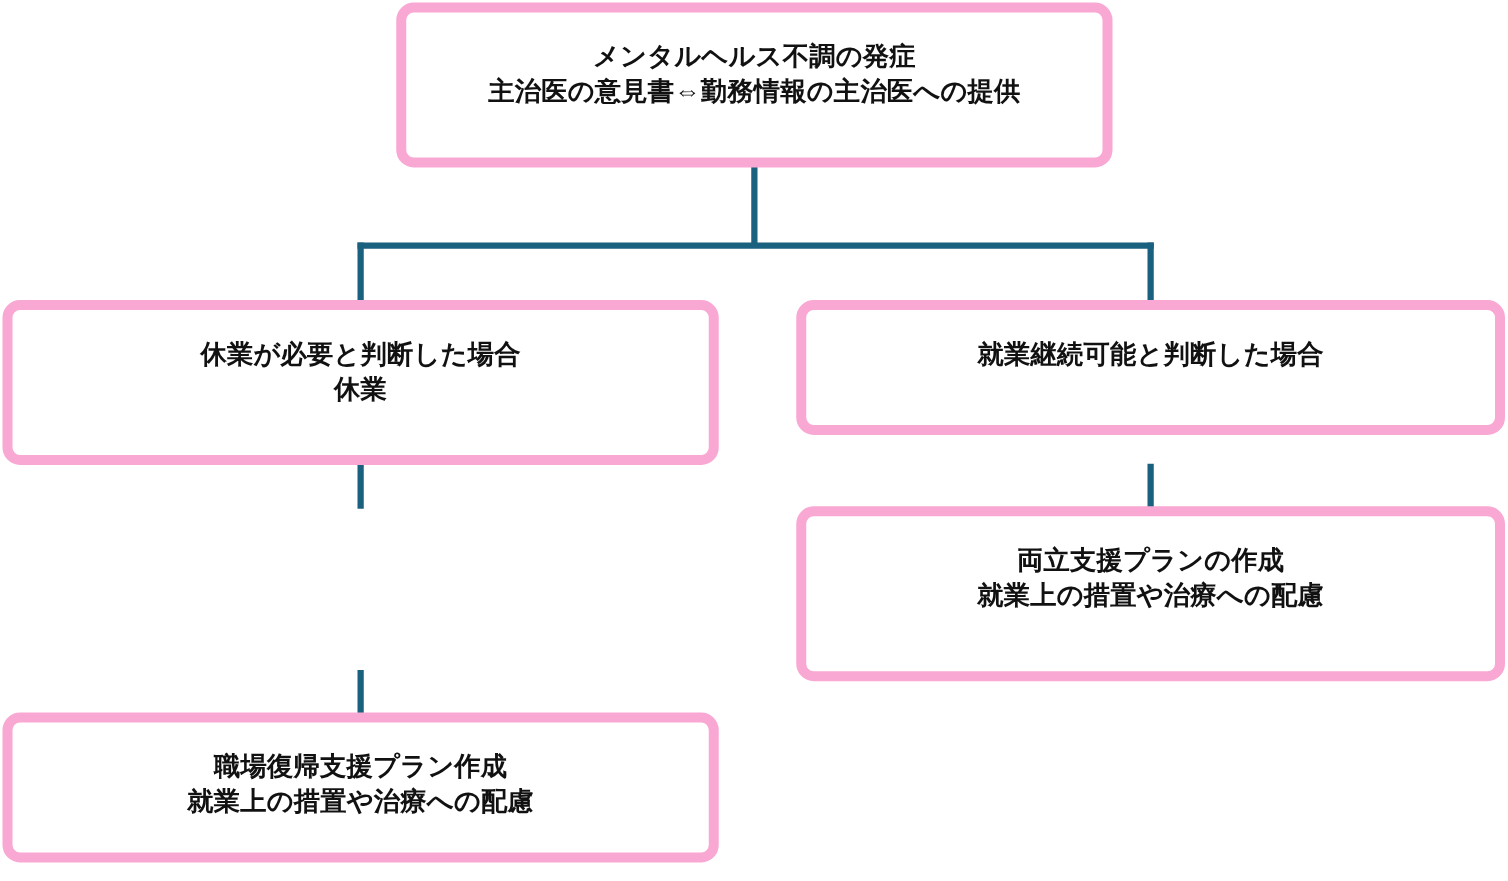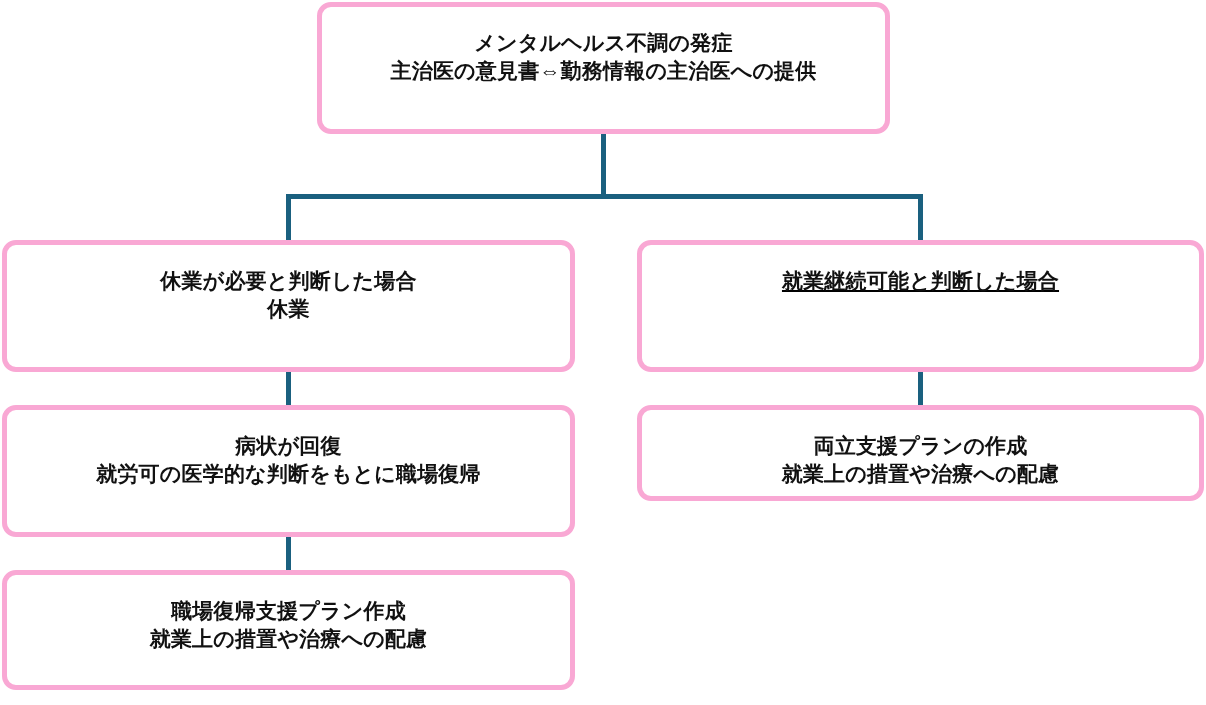--- a/index.html
+++ b/index.html
@@ -14,21 +14,21 @@
   #flow-root {
     position: relative;
     width: 1206px;
     height: 705px;
     background: #ffffff;
     overflow: hidden;
   }
   .node {
     position: absolute;
     box-sizing: border-box;
-    border: 5px solid #f9a8d4;
+    border: 8px solid #f9a8d4;
     border-radius: 14px;
     background: #ffffff;
     display: flex;
     flex-direction: column;
     align-items: center;
     justify-content: flex-start;
     padding-top: 22px;
     z-index: 2;
   }
   .node-line {
@@ -74,30 +74,26 @@
   <div class="node" style="left:317px; top:2px; width:573px; height:132px;">
     <p class="node-line">メンタルヘルス不調の発症</p>
     <p class="node-line">主治医の意見書⇔勤務情報の主治医への提供</p>
   </div>
 
   <div class="node" style="left:2px; top:240px; width:573px; height:132px;">
     <p class="node-line">休業が必要と判断した場合</p>
     <p class="node-line">休業</p>
   </div>
 
-  <div class="node" style="left:637px; top:240px; width:567px; height:132px;text-decoration:underline;">
+  <div class="node" style="left:637px; top:240px; width:567px; height:108px;">
     <p class="node-line">就業継続可能と判断した場合</p>
   </div>
 
-  <div class="node" style="left:2px; top:405px; width:573px; height:132px;">
-    <p class="node-line">病状が回復</p>
-    <p class="node-line">就労可の医学的な判断をもとに職場復帰</p>
-  </div>
 
-  <div class="node" style="left:637px; top:405px; width:567px; height:96px;">
+  <div class="node" style="left:637px; top:405px; width:567px; height:140px;">
     <p class="node-line">両立支援プランの作成</p>
     <p class="node-line">就業上の措置や治療への配慮</p>
   </div>
 
   <div class="node" style="left:2px; top:570px; width:573px; height:120px;">
     <p class="node-line">職場復帰支援プラン作成</p>
     <p class="node-line">就業上の措置や治療への配慮</p>
   </div>
 
 </div>

